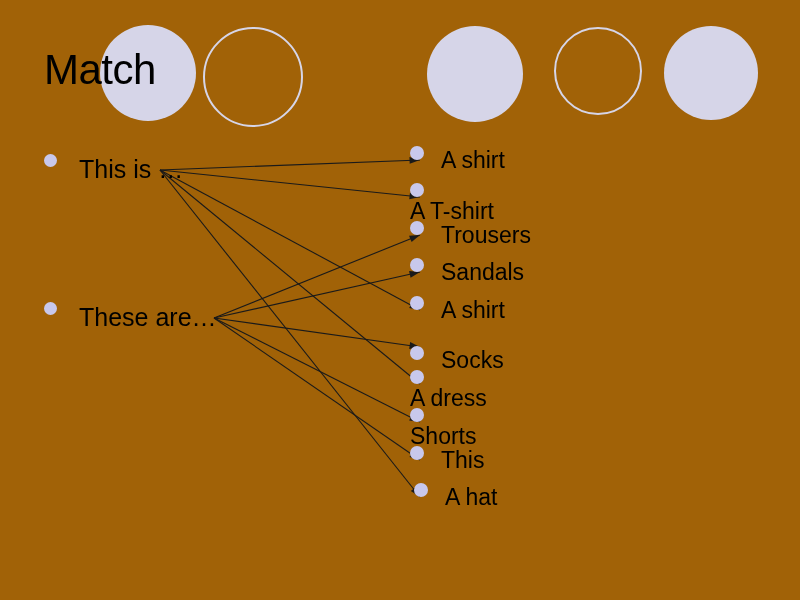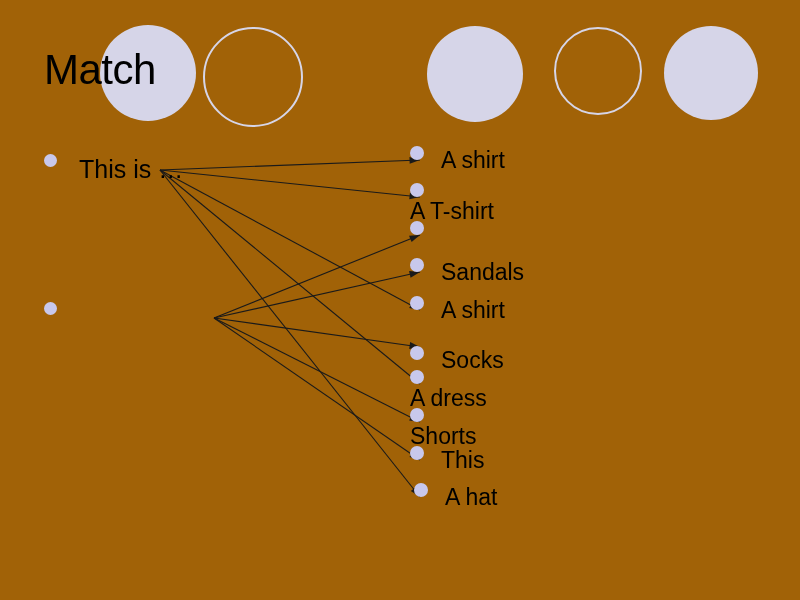--- a/index.html
+++ b/index.html
@@ -150,34 +150,36 @@
       <polygon points="420,460 409.4391635921308,456.92286913404325 413.36684644316296,451.2249630262078" fill="#1a1a1a"></polygon>
     </svg>
 
   <div id="left-column" class="col">
       <div class="prompt-item" style="top: 8px; left: 0px;">
         <span class="bullet-dot"></span>
         <span class="prompt-label">This is …</span>
       </div>
       <div class="prompt-item" style="top: 156px; left: 0px;">
         <span class="bullet-dot"></span>
+        <span class="prompt-label">These are…</span>
       </div>
     </div>
 
   <div id="right-column" class="col">
       <div class="answer-item" style="top: 0px; left: 0px;">
         <span class="bullet-dot"></span>
         <span class="answer-label">A shirt</span>
       </div>
       <div class="answer-item" style="top: 37px; left: 0px; flex-direction: column;">
         <span class="bullet-dot"></span>
         <span class="answer-label">A T-shirt</span>
       </div>
       <div class="answer-item" style="top: 75px; left: 0px;">
         <span class="bullet-dot"></span>
+        <span class="answer-label">Trousers</span>
       </div>
       <div class="answer-item" style="top: 112px; left: 0px;">
         <span class="bullet-dot"></span>
         <span class="answer-label">Sandals</span>
       </div>
       <div class="answer-item" style="top: 150px; left: 0px;">
         <span class="bullet-dot"></span>
         <span class="answer-label">A shirt</span>
       </div>
       <div class="answer-item" style="top: 200px; left: 0px;">

